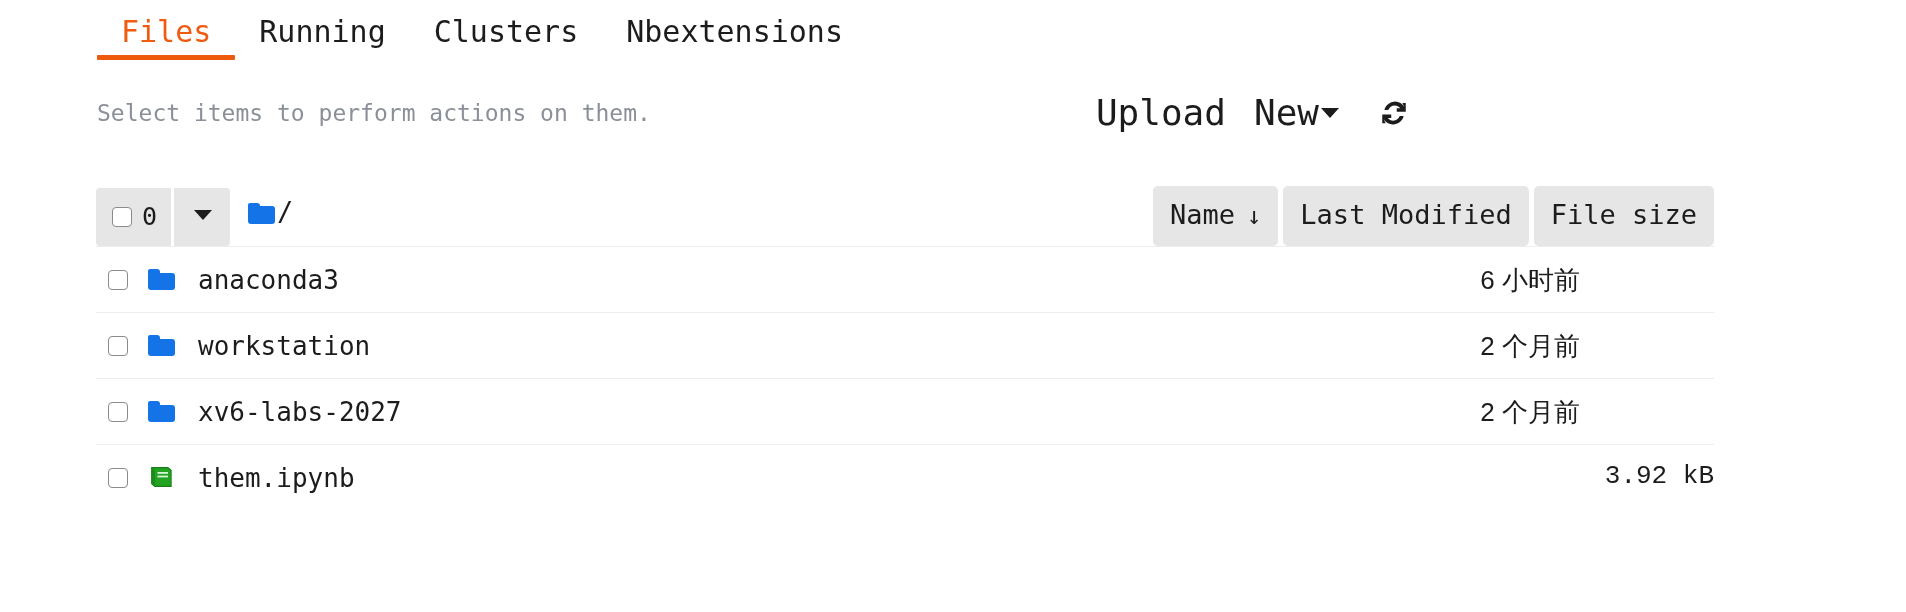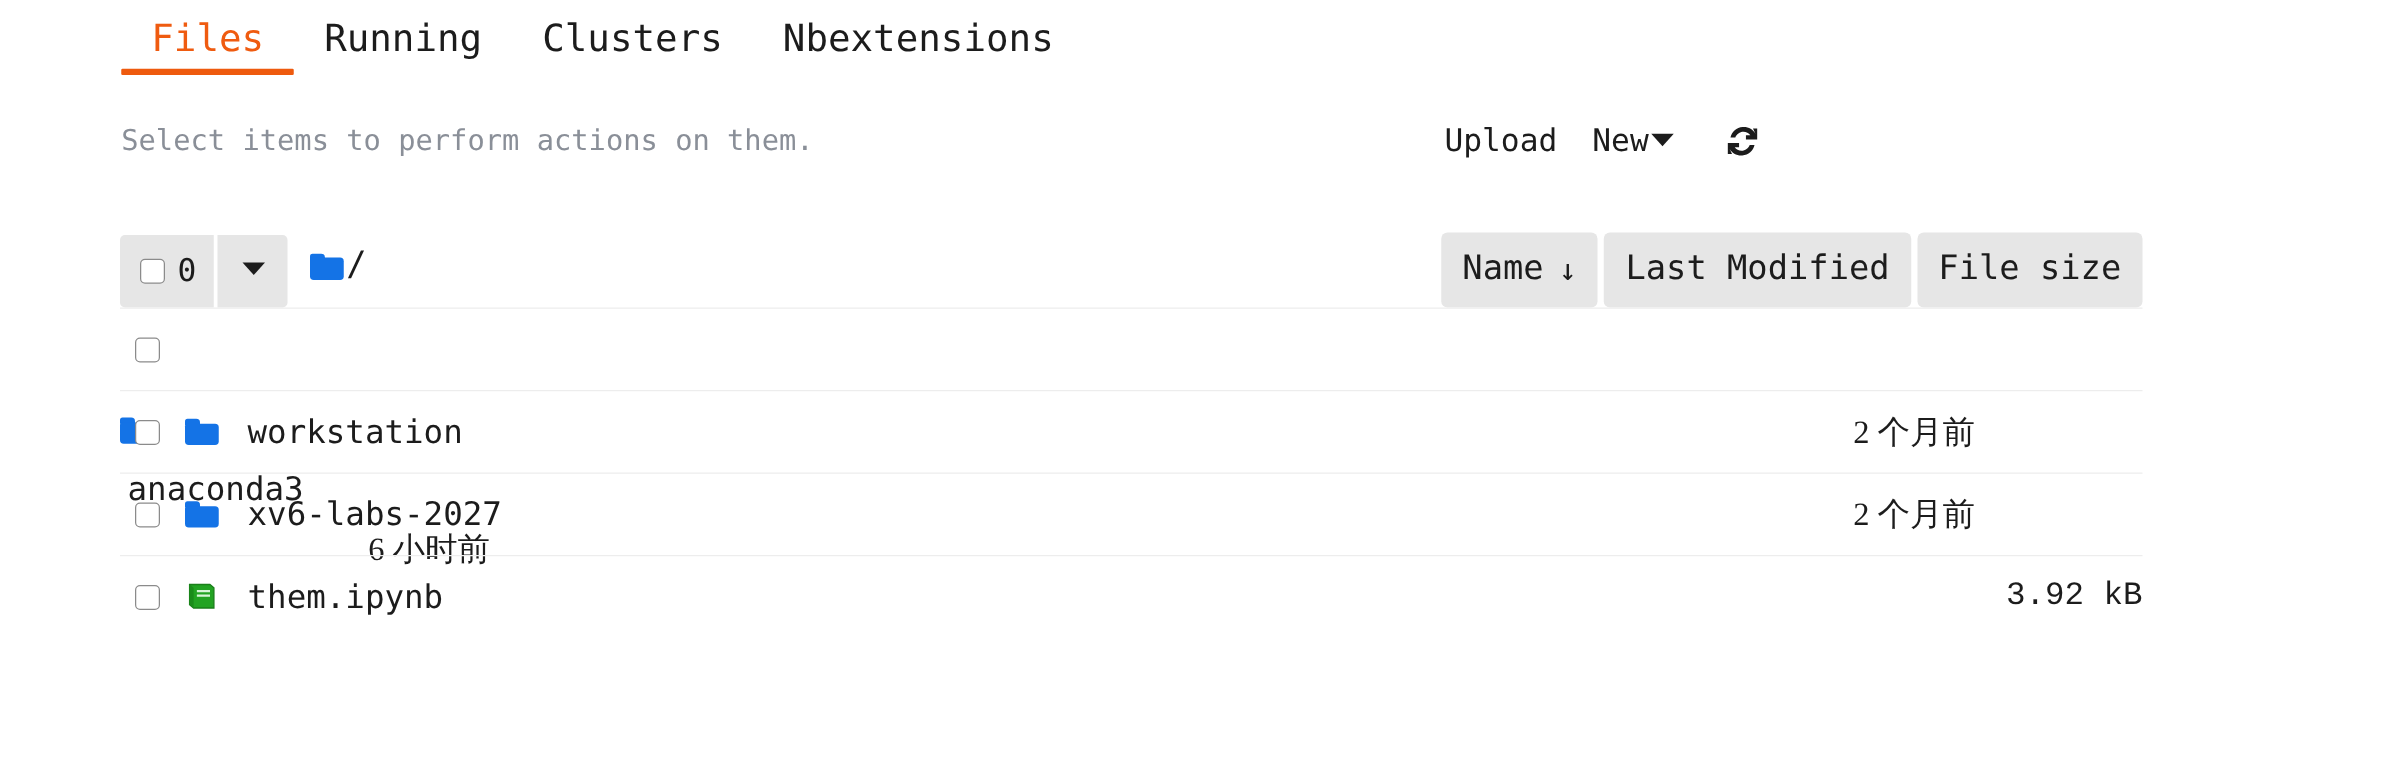--- a/index.html
+++ b/index.html
@@ -69,21 +69,21 @@
   .actions {
     position: absolute;
     right: 168px;
     top: 96px;
     display: flex;
     align-items: center;
     gap: 0px;
     white-space: nowrap;
   }
   .action-btn {
-    font-size: 25px;
+    font-size: 36px;
     line-height: 34px;
     color: #1c1c1c;
     cursor: pointer;
     padding: 0 14px;
   }
   .caret {
     display: inline-block;
     width: 0;
     height: 0;
     border-left: 9px solid transparent;
@@ -242,21 +242,20 @@
   }
   .row {
     position: relative;
     height: 65px;
     border-top: 1.5px solid #ededed;
     display: flex;
     align-items: flex-start;
   }
   .row:first-child {
     border-top: 1.5px solid #ededed;
-    flex-direction: column;
   }
   .row .cb-cell {
     width: 52px;
     flex: none;
     display: flex;
     align-items: center;
     height: 65px;
     padding-left: 12px;
     box-sizing: border-box;
   }
@@ -275,21 +274,21 @@
     font-size: 26px;
     line-height: 30px;
     color: #1c1c1c;
     cursor: pointer;
     padding-left: 6px;
   }
   .row .time-cell {
     width: 300px;
     flex: none;
     text-align: center;
-    font-family: Liberation Serif, serif;
+    font-family: Liberation Sans, sans-serif;
     font-size: 26px;
     line-height: 30px;
     color: #1c1c1c;
     height: 65px;
     display: flex;
     align-items: center;
     justify-content: flex-end;
     padding-right: 4px;
     box-sizing: border-box;
   }

